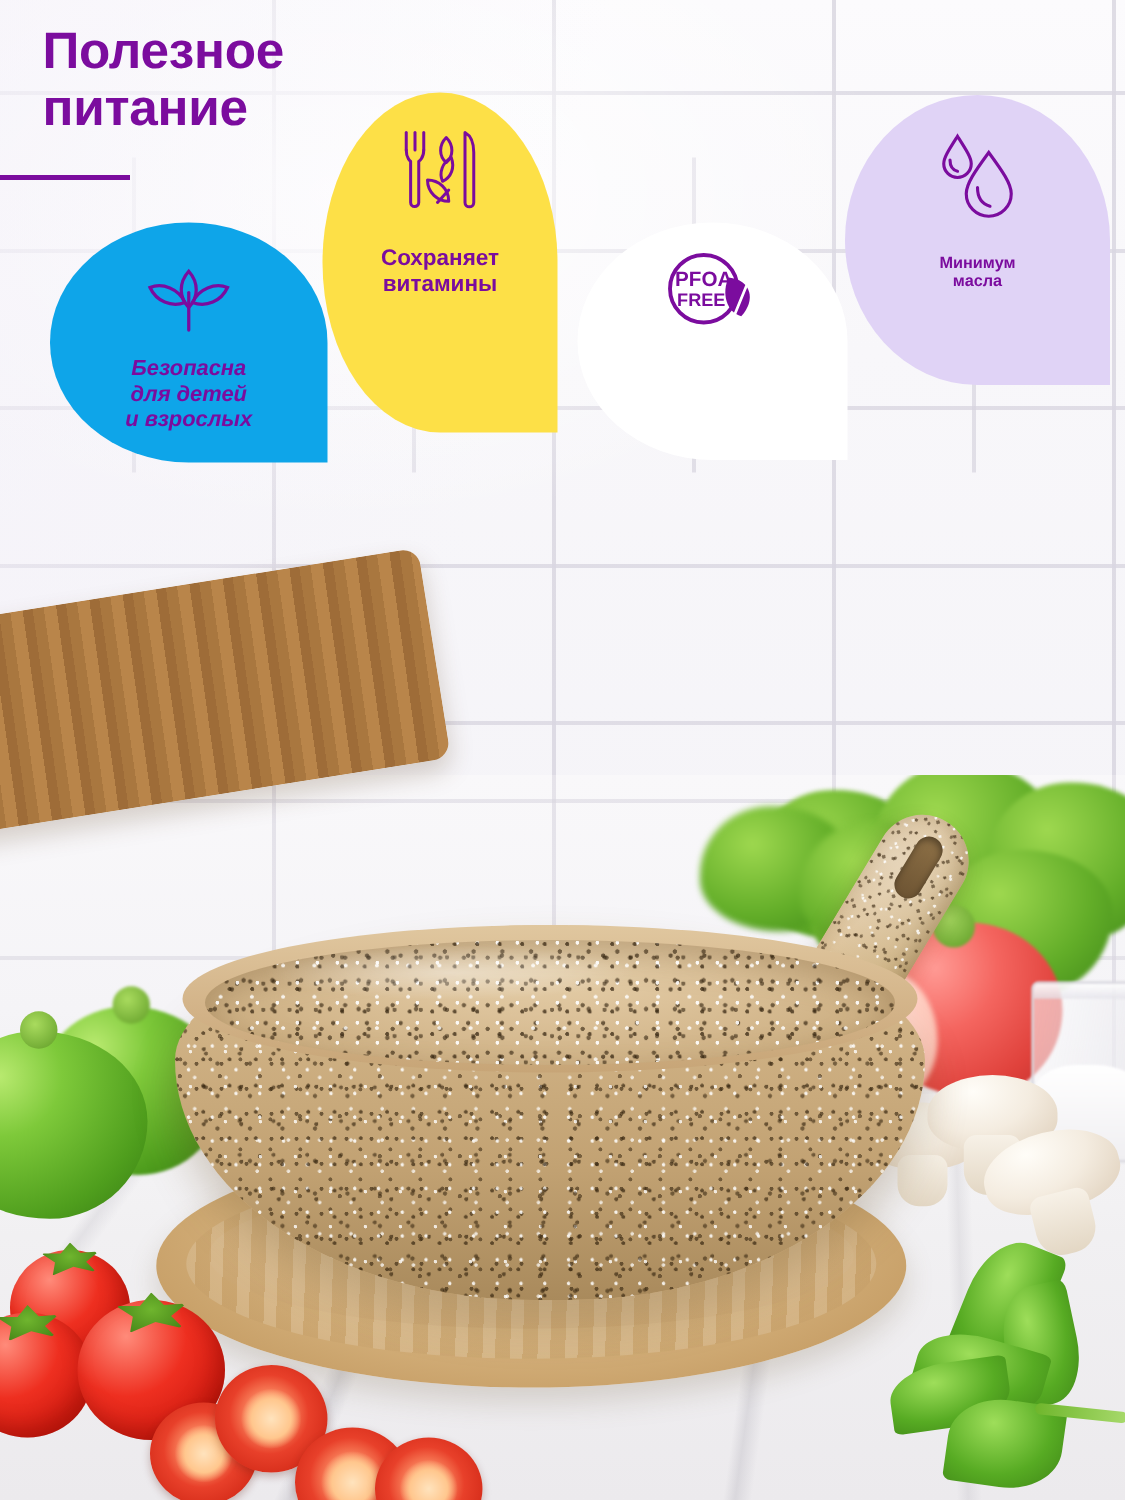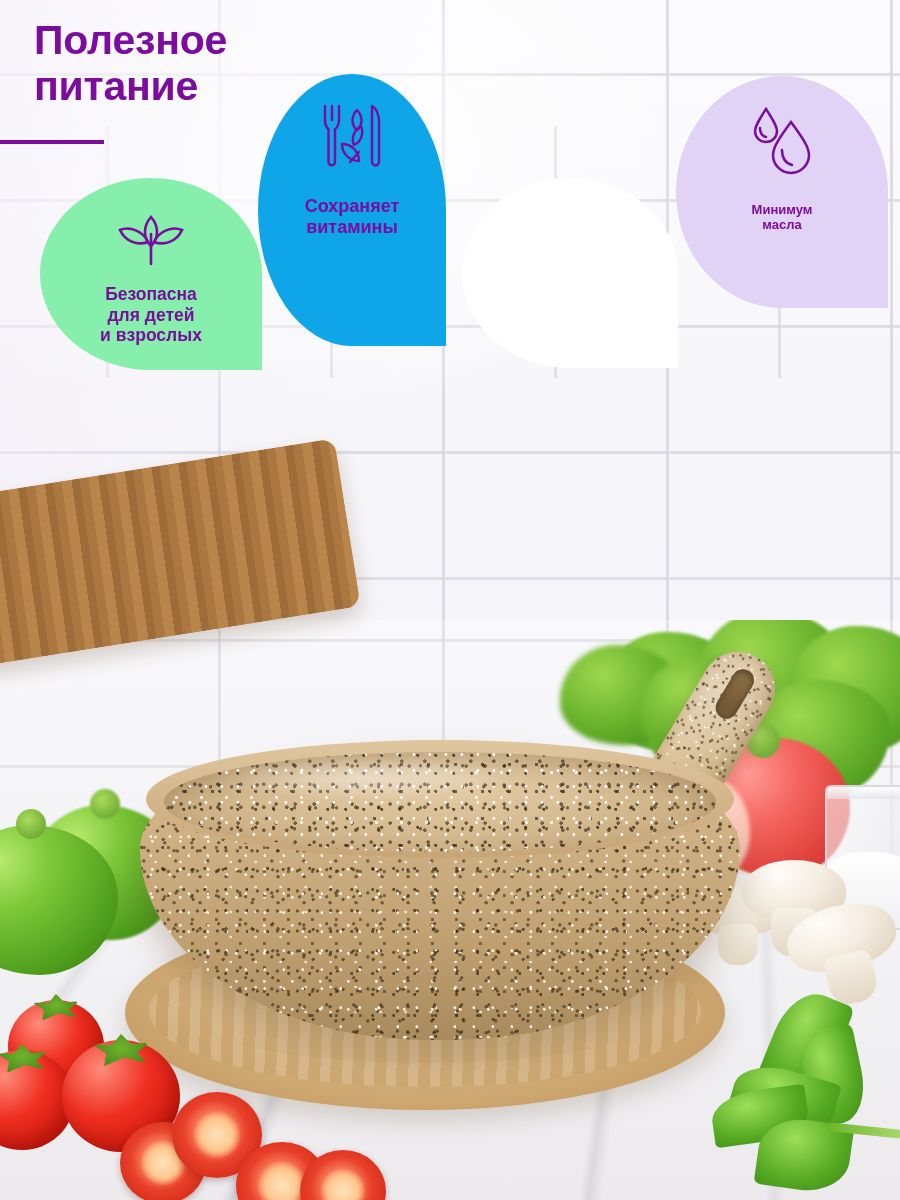--- a/index.html
+++ b/index.html
@@ -349,22 +349,22 @@
     align-items:center; justify-content:flex-start;
     text-align:center;
     border-radius:50% 50% 0 50%;
   }
   .badge .bIcon { margin-bottom:6px; }
   .badge .bLabel {
     font-size:17.5px; font-weight:bold; line-height:1.18; color:#7B0C9E;
     white-space:pre-line;
   }
 
-  .badge.b1 { left:40px;  top:178px; width:222px; height:192px; background:#86efac; padding-top:26px; }
-  .badge.b2 { left:258px; top:74px;  width:188px; height:272px; background:#0ea5e9; padding-top:26px; }
+  .badge.b1 { left:40px;  top:178px; width:222px; height:192px; background:#0ea5e9; padding-top:26px;font-style:italic; }
+  .badge.b2 { left:258px; top:74px;  width:188px; height:272px; background:#fde047; padding-top:26px; }
   .badge.b3 { left:462px; top:178px; width:216px; height:190px; background:#ffffff; padding-top:22px; }
   .badge.b4 { left:676px; top:76px;  width:212px; height:232px; background:#e0d3f6; padding-top:30px; }
 
   .badge.b1 .bLabel { margin-top:10px; }
   .badge.b2 .bLabel { margin-top:18px; font-size:18px; }
   .badge.b3 .bLabel { margin-top:12px; font-size:18px; }
   .badge.b4 .bLabel { margin-top:18px; font-size:13px; }
 
   
   .copy { position:absolute; left:28px; top:424px; width:660px; }
@@ -511,20 +511,29 @@
         <path d="M45 26 C38 30 35 38 38 45 C45 42 48 34 45 26 Z"></path>
         <path d="M26 44 C26 54 34 61 43 61 C43 51 35 44 26 44 Z"></path>
         <path d="M34 62 L43 52"></path>
       </svg>
     </span>
     <span class="bLabel">Сохраняет
 витамины</span>
   </div>
 
   <div class="badge b3">
+    <span class="bIcon">
+      <svg width="78" height="62" viewBox="0 0 78 62" fill="none">
+        <circle cx="32" cy="31" r="27" stroke="#7B0C9E" stroke-width="3.1"></circle>
+        <text x="32" y="29" text-anchor="middle" font-family="Liberation Sans, sans-serif" font-size="16.5" font-weight="bold" fill="#7B0C9E">PFOA</text>
+        <text x="30" y="45" text-anchor="middle" font-family="Liberation Sans, sans-serif" font-size="14.5" font-weight="bold" fill="#7B0C9E">FREE</text>
+        <path d="M52 22 C70 24 74 40 62 53 C50 50 46 34 52 22 Z" fill="#7B0C9E"></path>
+        <path d="M57 51 L66 29" stroke="#ffffff" stroke-width="2.2" stroke-linecap="round"></path>
+      </svg>
+    </span>
   </div>
 
   <div class="badge b4">
     <span class="bIcon">
       <svg width="62" height="72" viewBox="0 0 62 72" fill="none" stroke="#7B0C9E" stroke-width="2.5" stroke-linecap="round">
         <path d="M15 3 C8 14 4 20 4 25 A11 11 0 0 0 26 25 C26 20 22 14 15 3 Z"></path>
         <path d="M9 22 C9 27 11 30 15 31"></path>
         <path d="M40 16 C29 31 22 41 22 49 A18 18 0 0 0 58 49 C58 41 51 31 40 16 Z"></path>
         <path d="M31 44 C31 52 34 57 41 59"></path>
       </svg>

